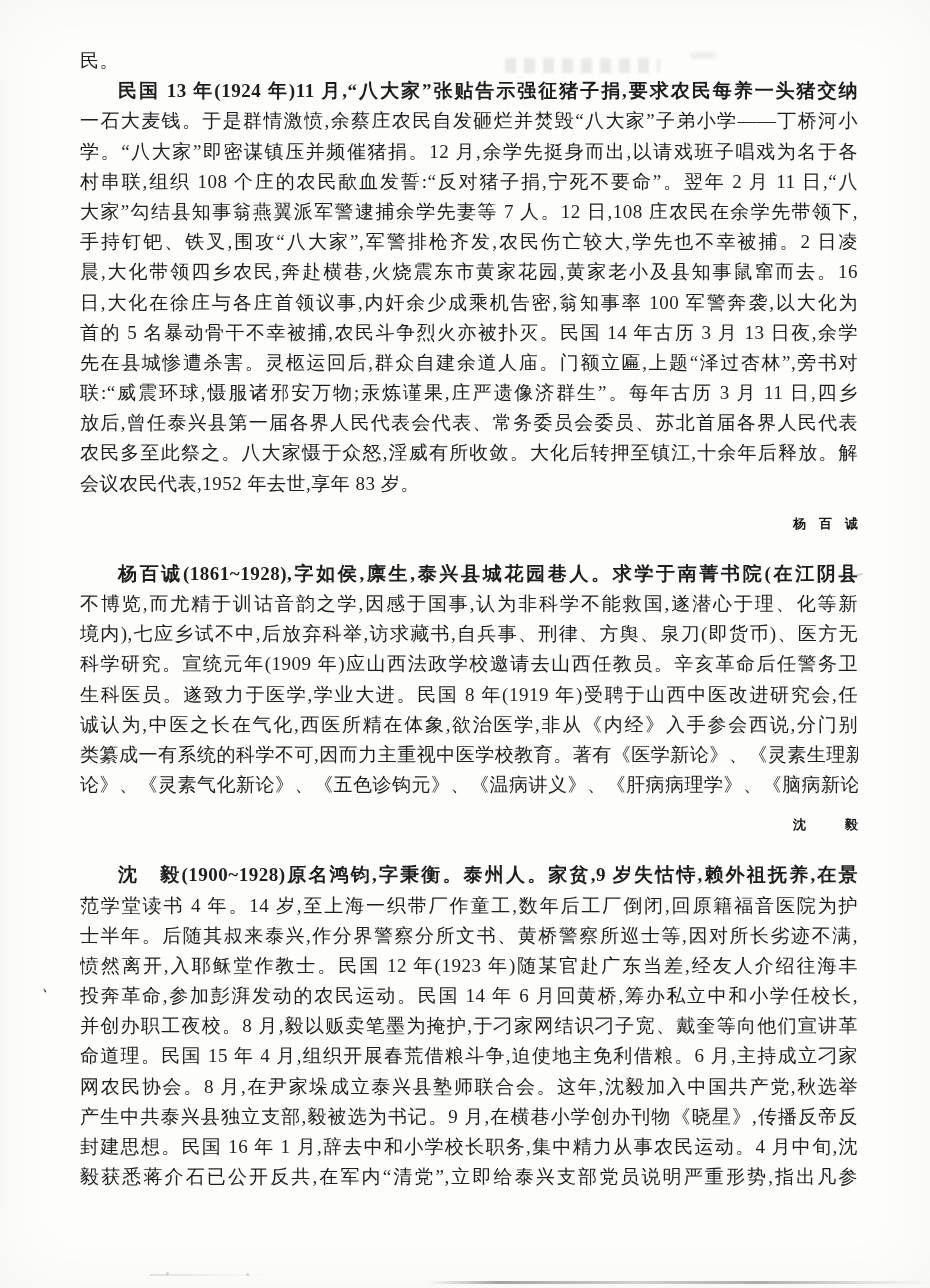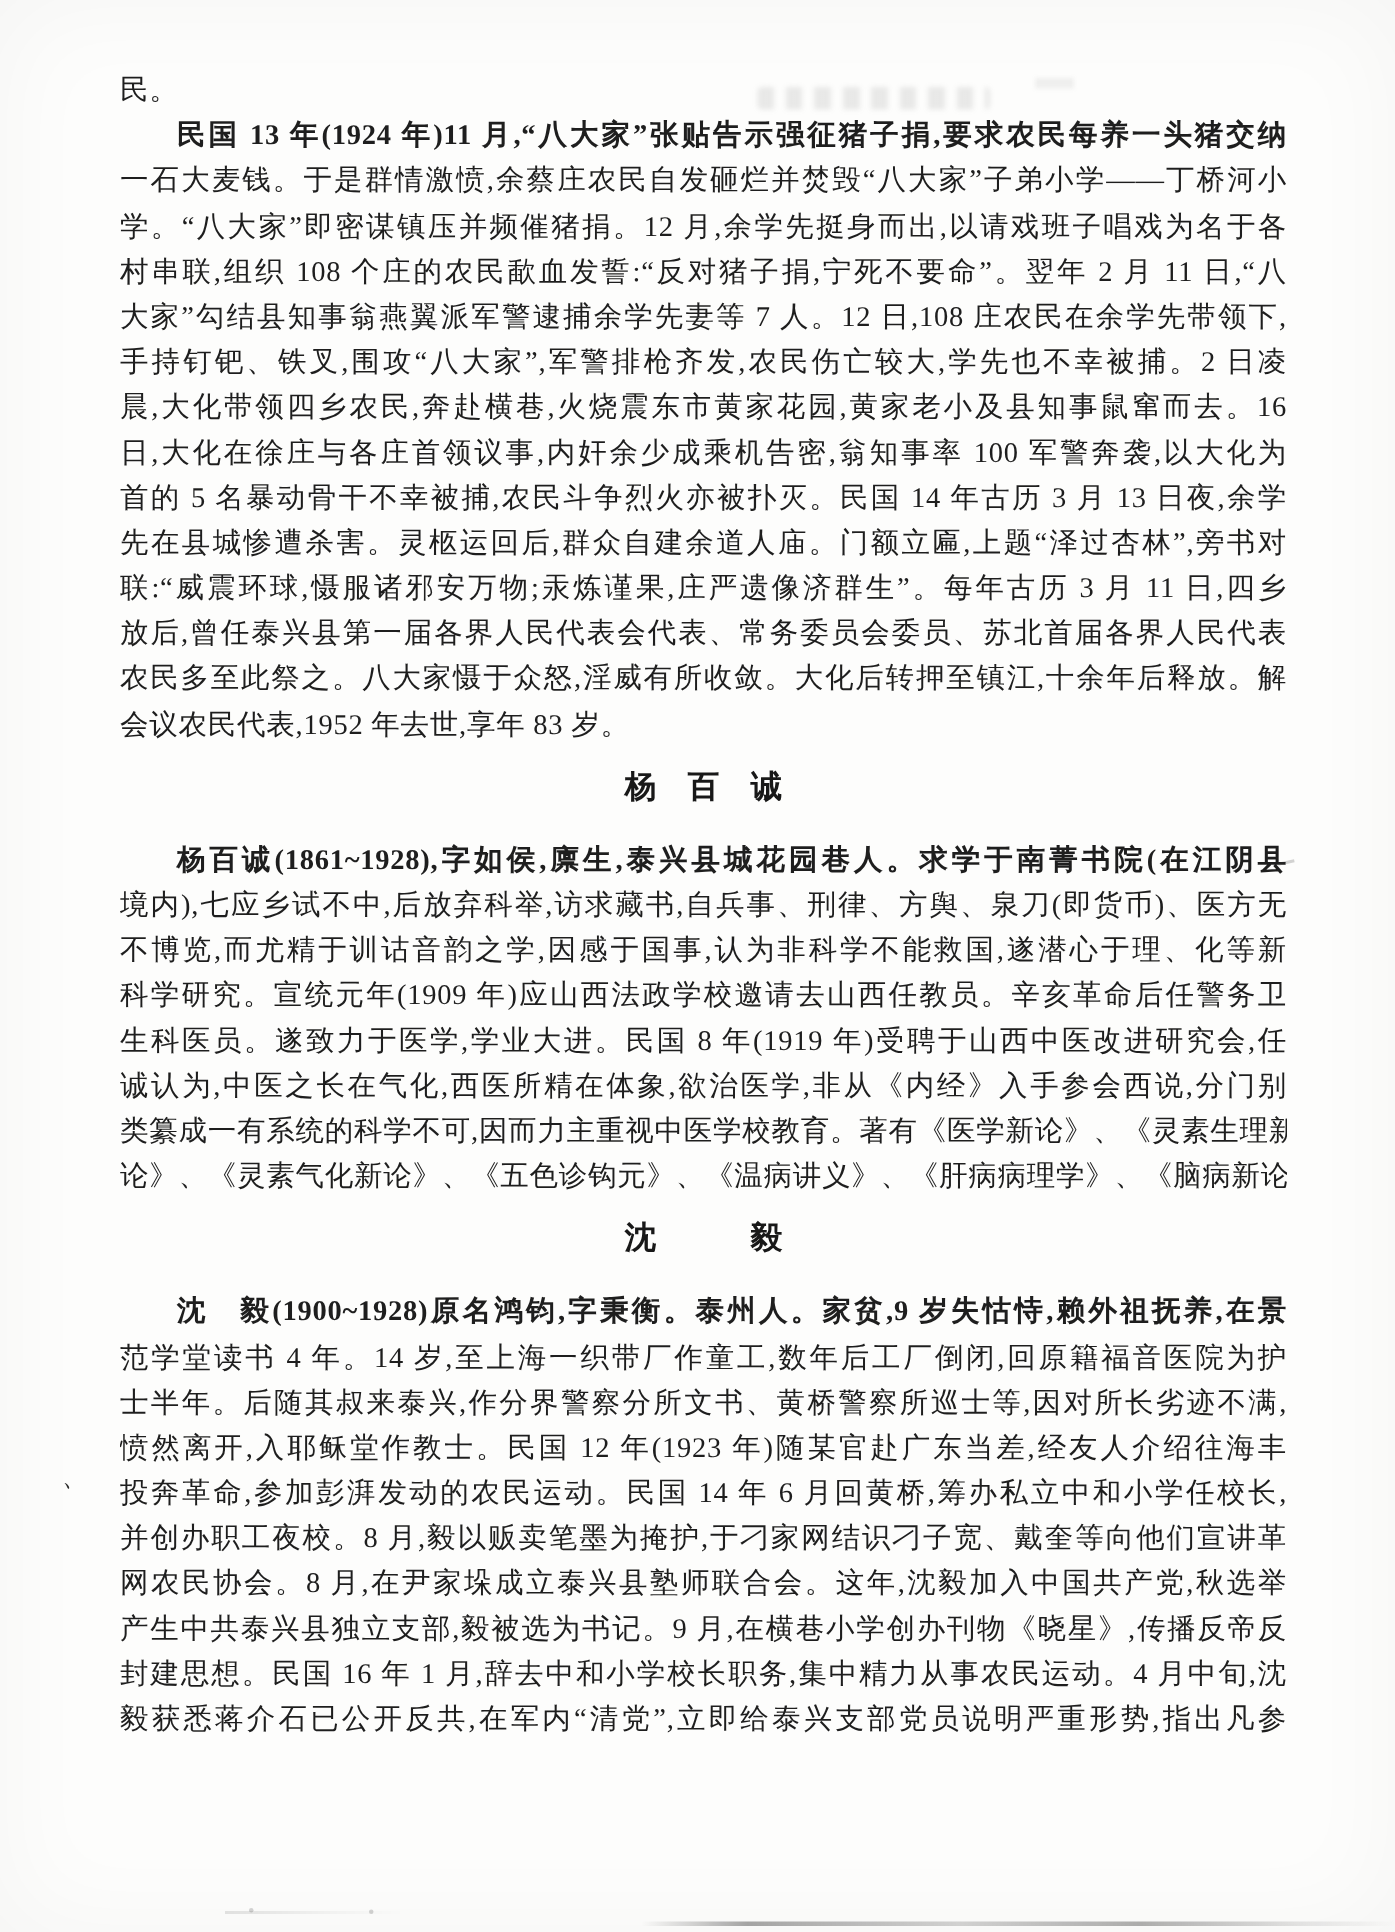--- a/index.html
+++ b/index.html
@@ -34,24 +34,24 @@
     text-align: justify;
     text-align-last: justify;
     text-justify: inter-character;
     letter-spacing: 0.5px;
     overflow: hidden;
     white-space: nowrap;
   }
   .line.first { text-indent: 38px; font-weight: bold; }
   .line.end { text-align-last: left; }
   .heading {
-    font-size: 21px;
+    font-size: 13px;
     font-weight: bold;
     color: #181818;
-    text-align: center;
+    text-align: right;
     line-height: 30px;
     height: 30px;
     margin: 10px 0 20px 0;
   }
   
   .ghost-smudge {
     position: absolute;
     left: 505px; top: 58px;
     width: 155px; height: 15px;
     background: repeating-linear-gradient(90deg,
@@ -133,38 +133,39 @@
       <div class="line">联:“威震环球,慑服诸邪安万物;汞炼谨果,庄严遗像济群生”。每年古历 3 月 11 日,四乡</div>
       <div class="line">放后,曾任泰兴县第一届各界人民代表会代表、常务委员会委员、苏北首届各界人民代表</div>
       <div class="line">农民多至此祭之。八大家慑于众怒,淫威有所收敛。大化后转押至镇江,十余年后释放。解</div>
       <div class="line end">会议农民代表,1952 年去世,享年 83 岁。</div>
     </div>
 
     <div class="heading">杨　百　诚</div>
 
     <div>
       <div class="line first">杨百诚(1861~1928),字如侯,廪生,泰兴县城花园巷人。求学于南菁书院(在江阴县</div>
+      <div class="line">不博览,而尤精于训诂音韵之学,因感于国事,认为非科学不能救国,遂潜心于理、化等新</div>
       <div class="line">境内),七应乡试不中,后放弃科举,访求藏书,自兵事、刑律、方舆、泉刀(即货币)、医方无</div>
-      <div class="line">不博览,而尤精于训诂音韵之学,因感于国事,认为非科学不能救国,遂潜心于理、化等新</div>
       <div class="line">科学研究。宣统元年(1909 年)应山西法政学校邀请去山西任教员。辛亥革命后任警务卫</div>
       <div class="line">生科医员。遂致力于医学,学业大进。民国 8 年(1919 年)受聘于山西中医改进研究会,任</div>
       <div class="line">诚认为,中医之长在气化,西医所精在体象,欲治医学,非从《内经》入手参会西说,分门别</div>
       <div class="line">类纂成一有系统的科学不可,因而力主重视中医学校教育。著有《医学新论》、《灵素生理新</div>
       <div class="line end">论》、《灵素气化新论》、《五色诊钩元》、《温病讲义》、《肝病病理学》、《脑病新论》等。</div>
     </div>
 
     <div class="heading">沈　　　毅</div>
 
     <div>
       <div class="line first">沈　毅(1900~1928)原名鸿钧,字秉衡。泰州人。家贫,9 岁失怙恃,赖外祖抚养,在景</div>
       <div class="line">范学堂读书 4 年。14 岁,至上海一织带厂作童工,数年后工厂倒闭,回原籍福音医院为护</div>
       <div class="line">士半年。后随其叔来泰兴,作分界警察分所文书、黄桥警察所巡士等,因对所长劣迹不满,</div>
       <div class="line">愤然离开,入耶稣堂作教士。民国 12 年(1923 年)随某官赴广东当差,经友人介绍往海丰</div>
       <div class="line">投奔革命,参加彭湃发动的农民运动。民国 14 年 6 月回黄桥,筹办私立中和小学任校长,</div>
       <div class="line">并创办职工夜校。8 月,毅以贩卖笔墨为掩护,于刁家网结识刁子宽、戴奎等向他们宣讲革</div>
+      <div class="line">命道理。民国 15 年 4 月,组织开展春荒借粮斗争,迫使地主免利借粮。6 月,主持成立刁家</div>
       <div class="line">网农民协会。8 月,在尹家垛成立泰兴县塾师联合会。这年,沈毅加入中国共产党,秋选举</div>
       <div class="line">产生中共泰兴县独立支部,毅被选为书记。9 月,在横巷小学创办刊物《晓星》,传播反帝反</div>
       <div class="line">封建思想。民国 16 年 1 月,辞去中和小学校长职务,集中精力从事农民运动。4 月中旬,沈</div>
       <div class="line">毅获悉蒋介石已公开反共,在军内“清党”,立即给泰兴支部党员说明严重形势,指出凡参</div>
     </div>
 
   </div>
 
   <span class="margin-mark">、</span>
   <div class="edge-dash"></div>

